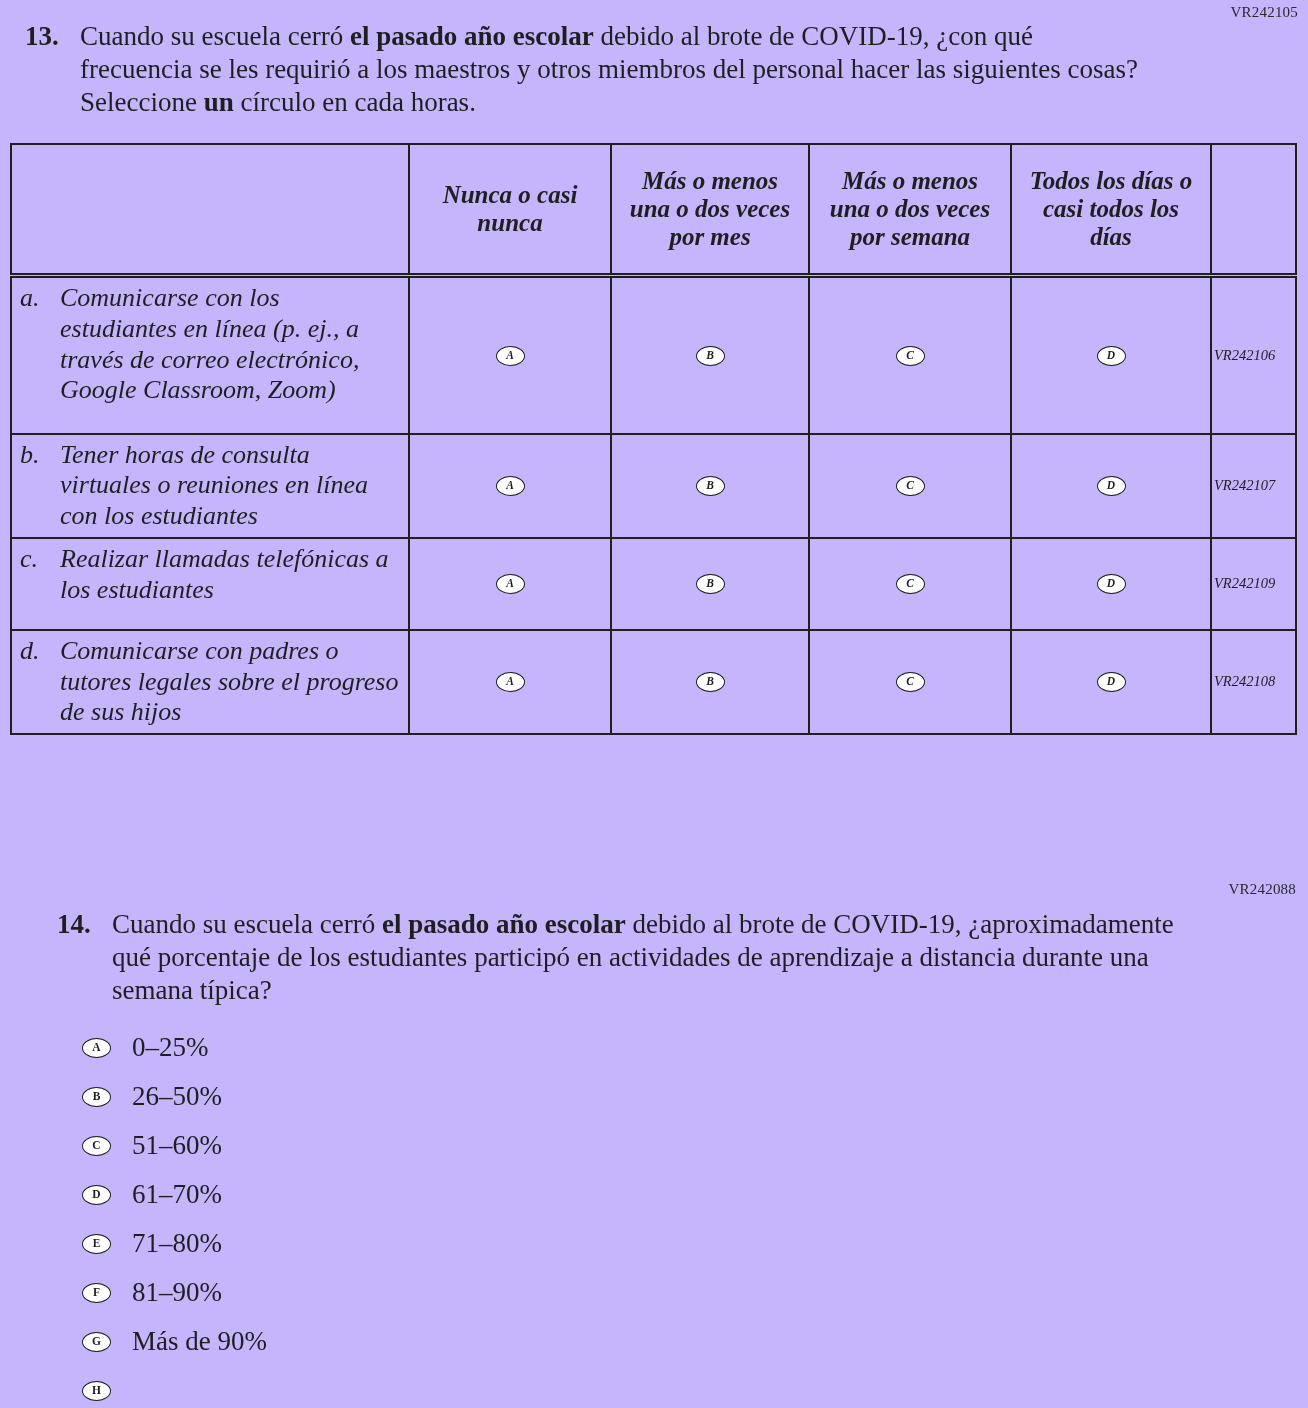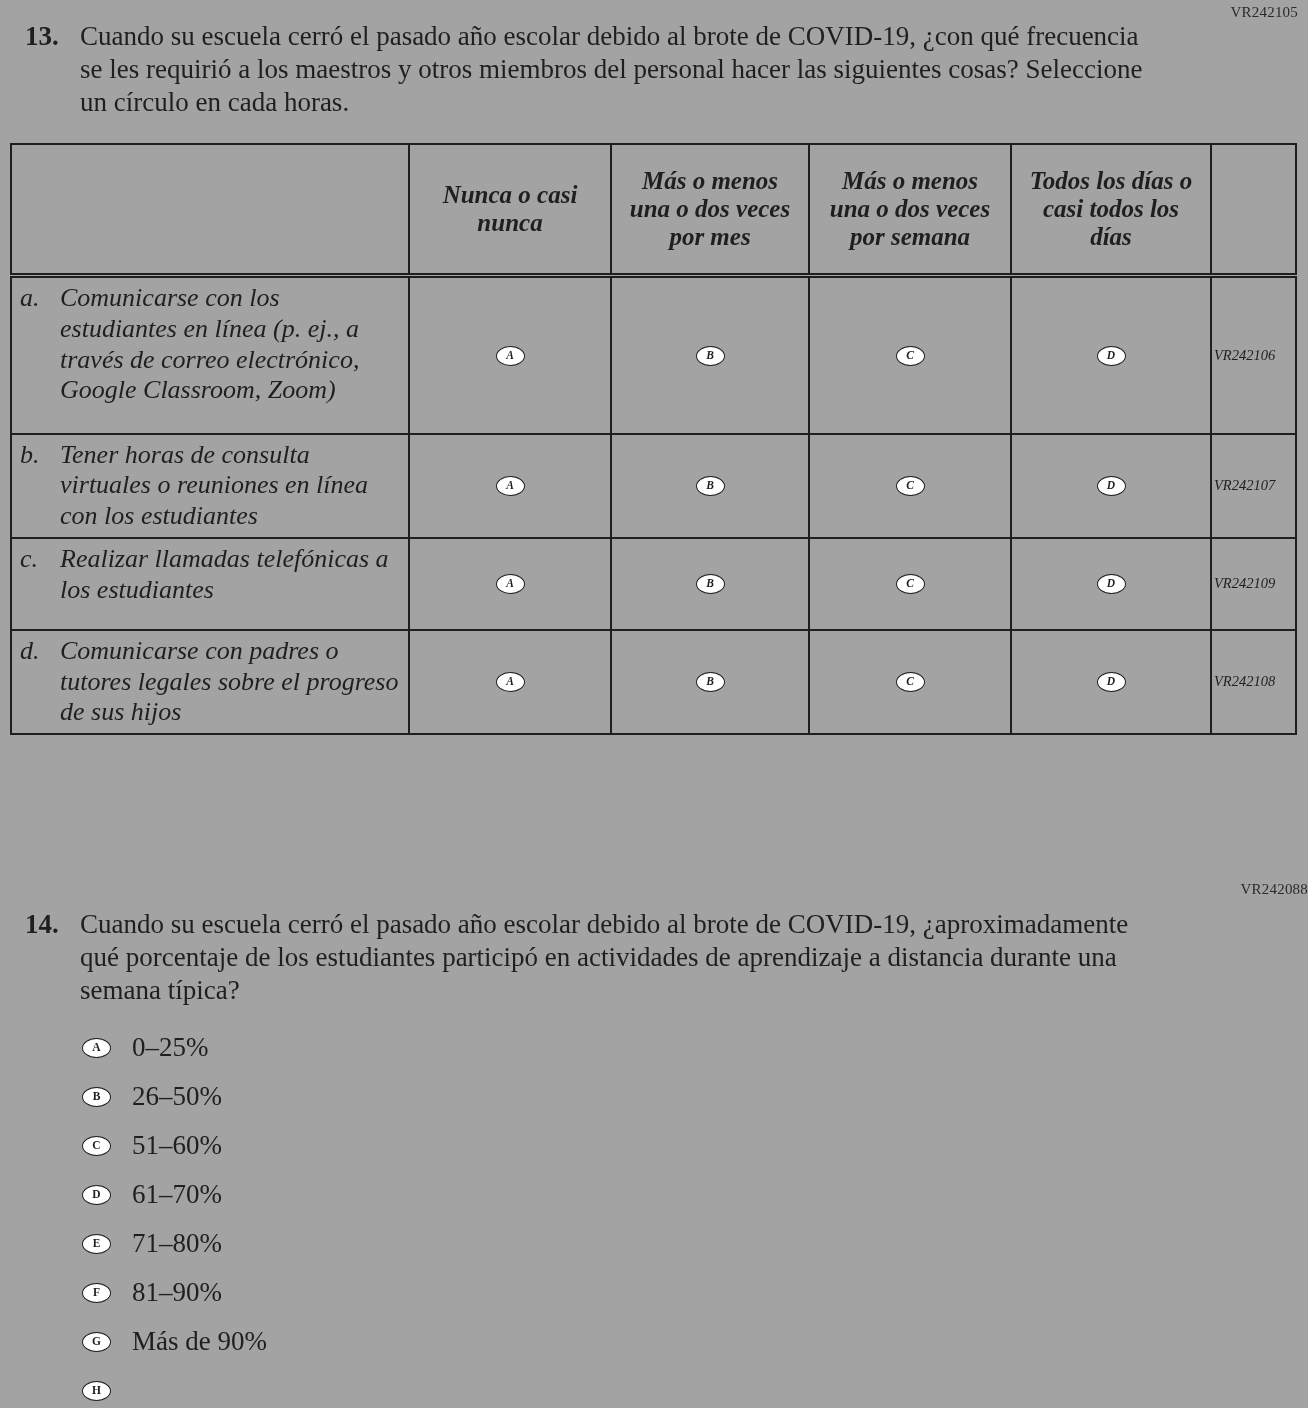--- a/index.html
+++ b/index.html
@@ -1,60 +1,61 @@
 <!DOCTYPE html>
 <html><head>
 <meta charset="utf-8">
 <style>
   html, body { margin: 0; padding: 0; background: #ffffff; }
   .page {
     position: relative;
     width: 1308px;
     height: 1408px;
     box-sizing: border-box;
-    background: #a3a3a3;
+    background: #c4b5fd;
     color: #1f1f1f;
     font-family: "Liberation Serif", "DejaVu Serif", serif;
     overflow: hidden;
   }
   .code {
     font-size: 15px;
     color: #2a2a2a;
     letter-spacing: 0.2px;
   }
   .top-code {
     position: absolute;
     top: 4px;
     right: 10px;
   }
   .mid-code {
     margin-top: 146px;
     text-align: right;
+    padding-right: 12px;
   }
   .question {
     display: flex;
     align-items: flex-start;
   }
   .q13 { padding-top: 20px; }
-  .q14 { margin-top: 10px; }
+  .q14 { margin-top: 10px; margin-left: 32px; }
   .qnum {
     font-weight: bold;
     font-size: 27px;
     box-sizing: border-box;
     width: 80px;
     padding-left: 25px;
     flex: 0 0 auto;
     line-height: 1.22;
   }
   .qtext {
     font-size: 27px;
     line-height: 1.22;
     max-width: 1065px;
   }
-  .qtext b { font-weight: normal; text-align: center; }
+  .qtext b { font-weight: bold; text-align: center; }
 
   table.grid {
     border-collapse: collapse;
     table-layout: fixed;
     width: 1285px;
     margin: 24px 0 0 10px;
     font-style: italic;
   }
   table.grid th, table.grid td {
     border: 2px solid #1f1f1f;

